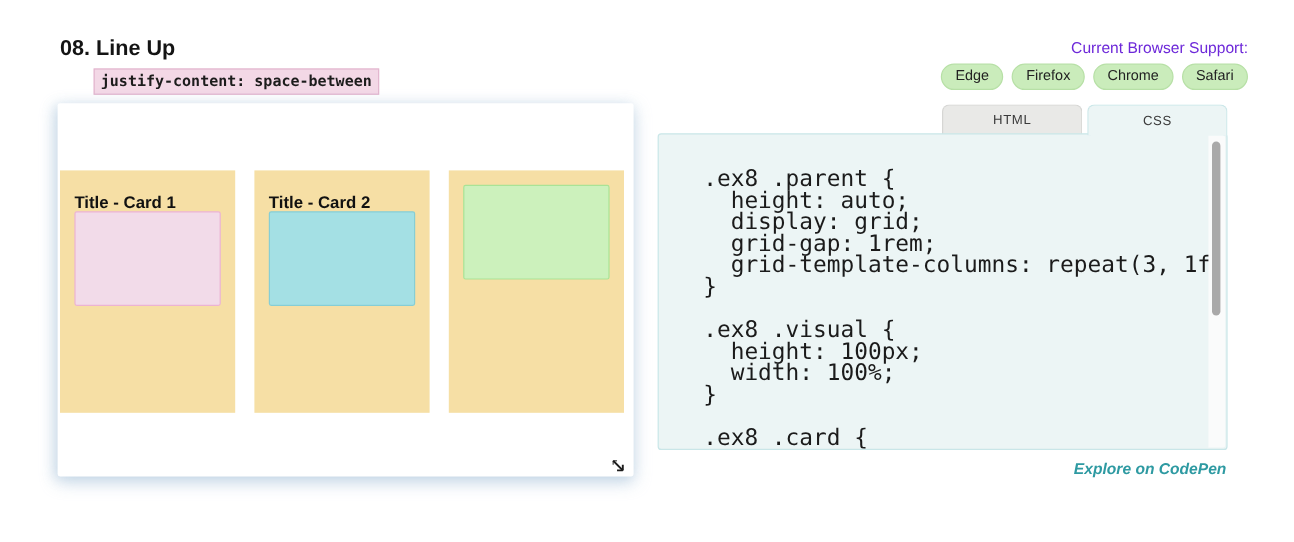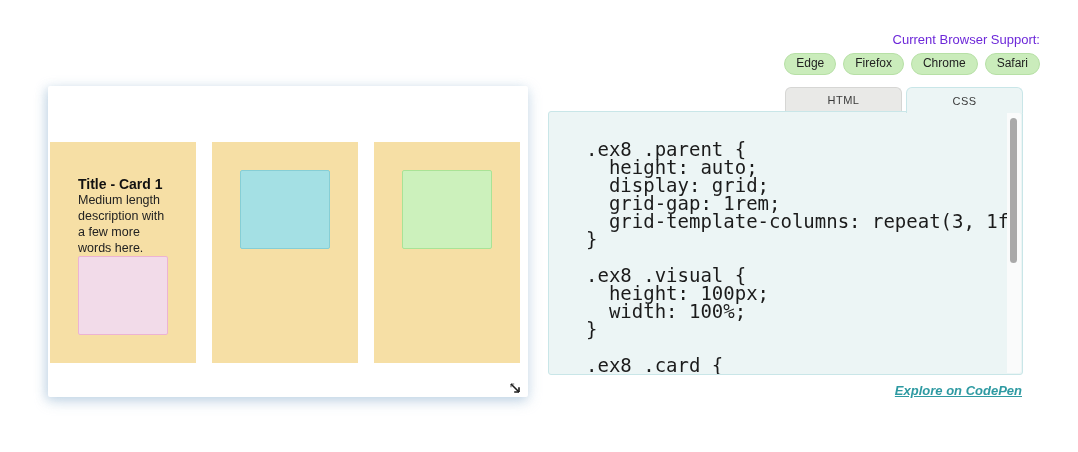--- a/index.html
+++ b/index.html
@@ -16,71 +16,71 @@
   .support-label { font-size:13px; color:#6d28d9; }
   .badges { display:flex; gap:7px; justify-content:flex-end; margin-top:6px; }
   .badge { font-size:12px; color:#222; background:#caecbb; border:1px solid #b7e0a6;
            border-radius:11px; padding:3px 11px 4px; line-height:13px; }
 
   
   .demo { position:absolute; left:48px; top:86px; width:480px; height:311px; background:#fff;
           border-radius:2px; box-shadow:0 4px 14px rgba(145,178,208,0.45), -3px 2px 10px rgba(145,178,208,0.25); }
   .cards { position:absolute; top:56px; left:2px; width:470px; height:202px;
            display:grid; grid-template-columns:repeat(3,1fr); gap:16px; }
-  .card { background:#f6dfa5; padding:28px; display:flex; flex-direction:column; }
+  .card { background:#f6dfa5; padding:12px; display:flex; flex-direction:column; }
   .card h3 { font-size:14px; font-weight:bold; color:#111; margin-top:6px; }
   .card .desc-wrap { flex:1; display:flex; align-items:center; }
   .card p { font-size:12.5px; line-height:16px; color:#222; }
   .visual { height:79px; width:100%; border-radius:2px; }
   .resize-handle { position:absolute; right:6px; bottom:2px; width:14px; height:14px; cursor:nwse-resize; }
 
   
   .tab { position:absolute; top:87px; height:25px; width:117px; font-size:11px; color:#3a3a3a;
          display:flex; align-items:center; justify-content:center; letter-spacing:0.5px;
          border-radius:6px 6px 0 0; cursor:pointer; }
   .tab-html { left:785px; background:#e9e9e7; border:1px solid #d6d6d4; border-bottom:none; }
   .tab-css  { left:906px; background:#ecf5f5; border:1px solid #c9e6e8; border-bottom:none; z-index:2; height:26px; }
   .panel { position:absolute; left:548px; top:111px; width:475px; height:264px; background:#ecf5f5;
            border:1px solid #c9e6e8; border-radius:3px; overflow:hidden; }
   .panel pre { margin:0; padding:28px 20px 0 37px; font-family:"DejaVu Sans Mono","Liberation Mono",monospace;
                font-size:19px; line-height:18px; color:#1b1b1b; white-space:pre; }
   .scroll-track { position:absolute; top:1px; bottom:1px; right:1px; width:14px; background:#fafbfb;
                   border-radius:0 2px 2px 0; }
   .scroll-thumb { position:absolute; top:5px; right:4px; width:7px; height:145px; background:#a9a9a9; border-radius:4px; }
   .codepen-link { position:absolute; right:56px; top:383px; font-size:13px; font-style:italic; font-weight:bold;
-                  color:#2e9aa2; text-decoration:underline; cursor:pointer; }
+                  color:#2e9aa2; cursor:pointer; }
 </style>
 </head>
 <body>
 
 <div class="page">
 
+  <div class="title">08. Line Up</div>
+  <div class="snippet">justify-content: space-between</div>
 
   <div class="support">
     <div class="support-label">Current Browser Support:</div>
     <div class="badges">
       <span class="badge">Edge</span>
       <span class="badge">Firefox</span>
       <span class="badge">Chrome</span>
       <span class="badge">Safari</span>
     </div>
   </div>
 
   <div class="demo">
     <div class="cards">
 
       <div class="card">
         <h3>Title - Card 1</h3>
-        <div class="desc-wrap">
-          <p>Medium length description with a few more words here.</p>
-        </div>
         <div class="visual" style="background:#f2dbe9;border:1px solid #ecb3d3"></div>
       </div>
 
       <div class="card">
+        <h3>Title - Card 2</h3>
         <div class="visual" style="background:#a4e0e4;border:1px solid #86ced5"></div>
       </div>
 
       <div class="card">
         <div class="visual" style="background:#ccf1bc;border:1px solid #a9e396"></div>
       </div>
 
     </div>
 
     <div class="resize-handle">

